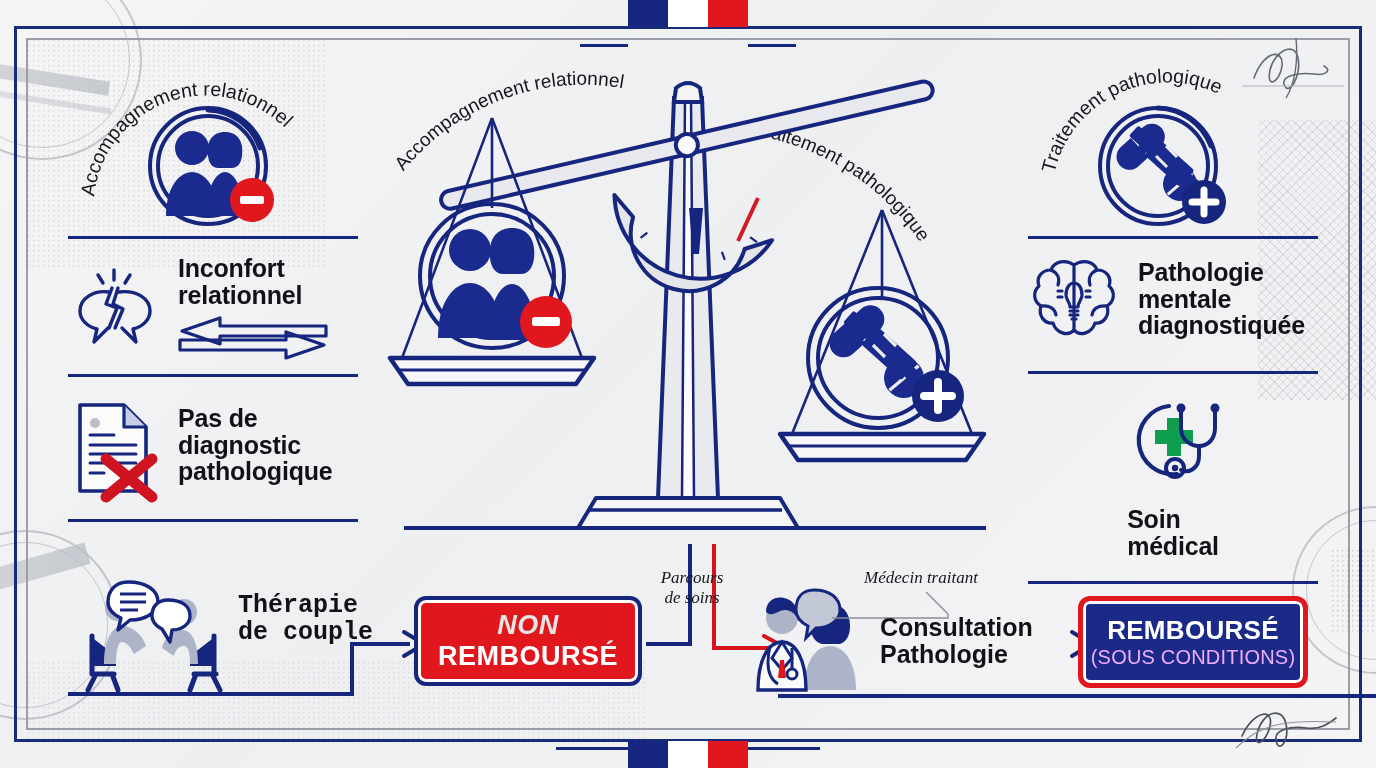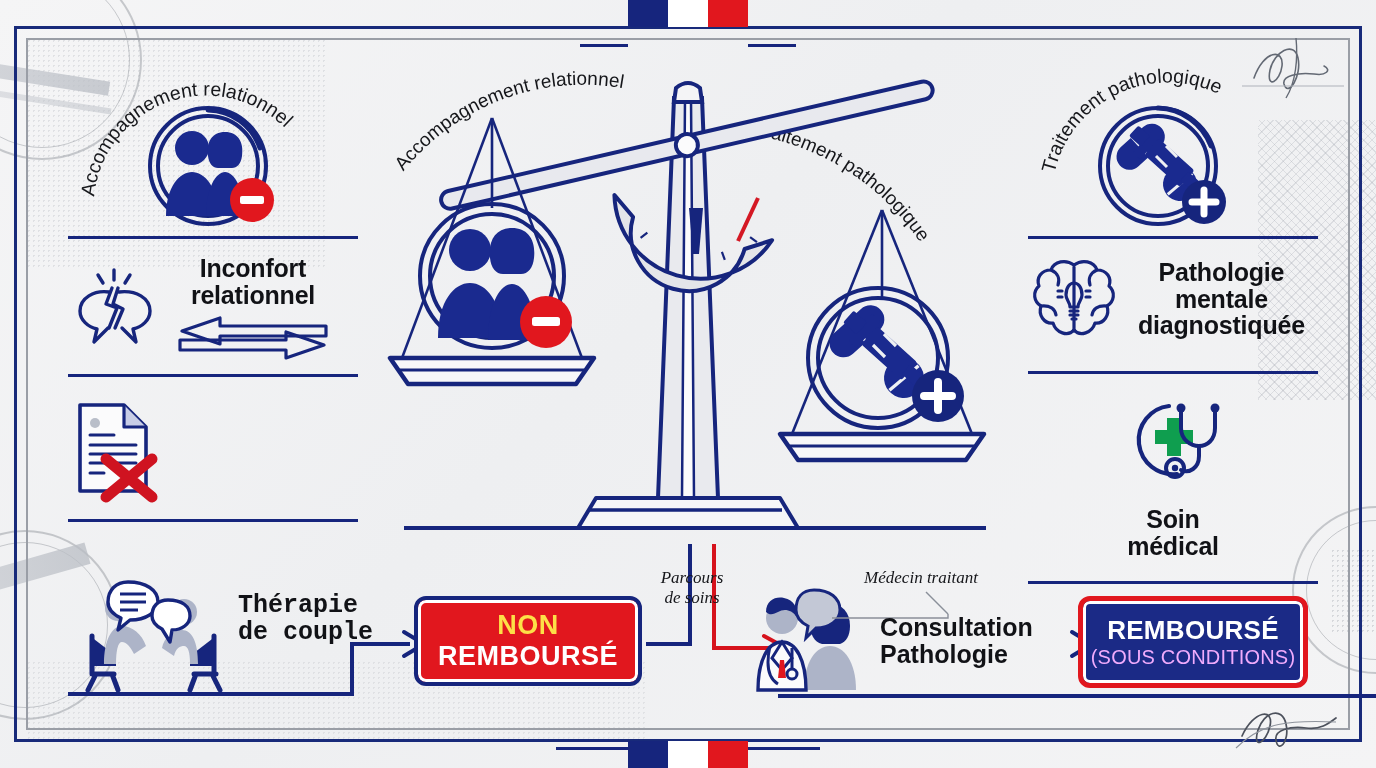--- a/index.html
+++ b/index.html
@@ -46,42 +46,42 @@
   .flag-top { left:628px; top:0; }
   .flag-bot { left:628px; top:741px; }
   .flagline { position:absolute; height:3px; background:#16257d; }
 
   
   .col { position:absolute; width:290px; }
   .col-left { left:68px; top:236px; }
   .col-right { left:1028px; top:236px; }
   .hr { height:3px; background:#16257d; width:278px; }
   .hr.wide { width:290px; }
-  .row { display:flex; align-items:center; gap:18px; padding:16px 0 14px 0;text-align:center; }
+  .row { display:flex; align-items:center; gap:18px; padding:16px 0 14px 0; }
   .row .txt {
     font-size:25px; font-weight:bold; color:#111216; line-height:1.06;
     letter-spacing:-.2px;
   }
   .icon-box { width:92px; min-width:92px; height:92px; position:relative; }
 
   
   .flowlabel {
     font-size:25px; font-weight:bold; color:#111216; line-height:1.08;
   }
   .pill {
     position:absolute; display:flex; flex-direction:column;
     align-items:center; justify-content:center; text-align:center;
     border-radius:12px;
   }
   .pill-no {
     left:414px; top:596px; width:228px; height:90px;
     background:#e1171e; border:4px solid #16257d;
     box-shadow:0 0 0 3px #ffffff inset;
   }
-  .pill-no .l1 { color:#fde047; font-size:27px; font-weight:bold; letter-spacing:.5px;}
+  .pill-no .l1 { color:#e5e5e5; font-size:27px; font-weight:bold; letter-spacing:.5px;font-style:italic;}
   .pill-no .l2 { color:#fff; font-size:27px; font-weight:bold; letter-spacing:.5px;}
   .pill-yes {
     left:1078px; top:596px; width:230px; height:92px;
     background:#1b2a86; border:5px solid #e1171e;
     box-shadow:0 0 0 3px #ffffff inset;
   }
   .pill-yes .l1 { color:#fff; font-size:26px; font-weight:bold; letter-spacing:.3px;}
   .pill-yes .l2 { color:#f0abfc; font-size:20px; font-weight:normal; letter-spacing:.2px;}
 
   .serif-note {
@@ -252,20 +252,25 @@
           <circle cx="27" cy="24" r="5" fill="#b9bec9"></circle>
           <g stroke="#16257d" stroke-width="3" stroke-linecap="round">
             <line x1="22" y1="36" x2="46" y2="36"></line>
             <line x1="22" y1="46" x2="68" y2="46"></line>
             <line x1="22" y1="55" x2="68" y2="55"></line>
             <line x1="22" y1="64" x2="68" y2="64"></line>
             <line x1="22" y1="74" x2="36" y2="74"></line>
           </g>
           <path d="M38 60 L84 98 M84 60 L38 98" stroke="#cf1320" stroke-width="11" stroke-linecap="round"></path>
         </svg>
+      </div>
+      <div class="txt">
+        <div>Pas de</div>
+        <div>diagnostic</div>
+        <div>pathologique</div>
       </div>
     </div>
 
     <div class="hr wide" style="margin-top:14px;"></div>
   </div>
 
   <div class="col col-right">
     <div class="hr wide"></div>
 
     <div class="row" style="padding-top:14px;">

